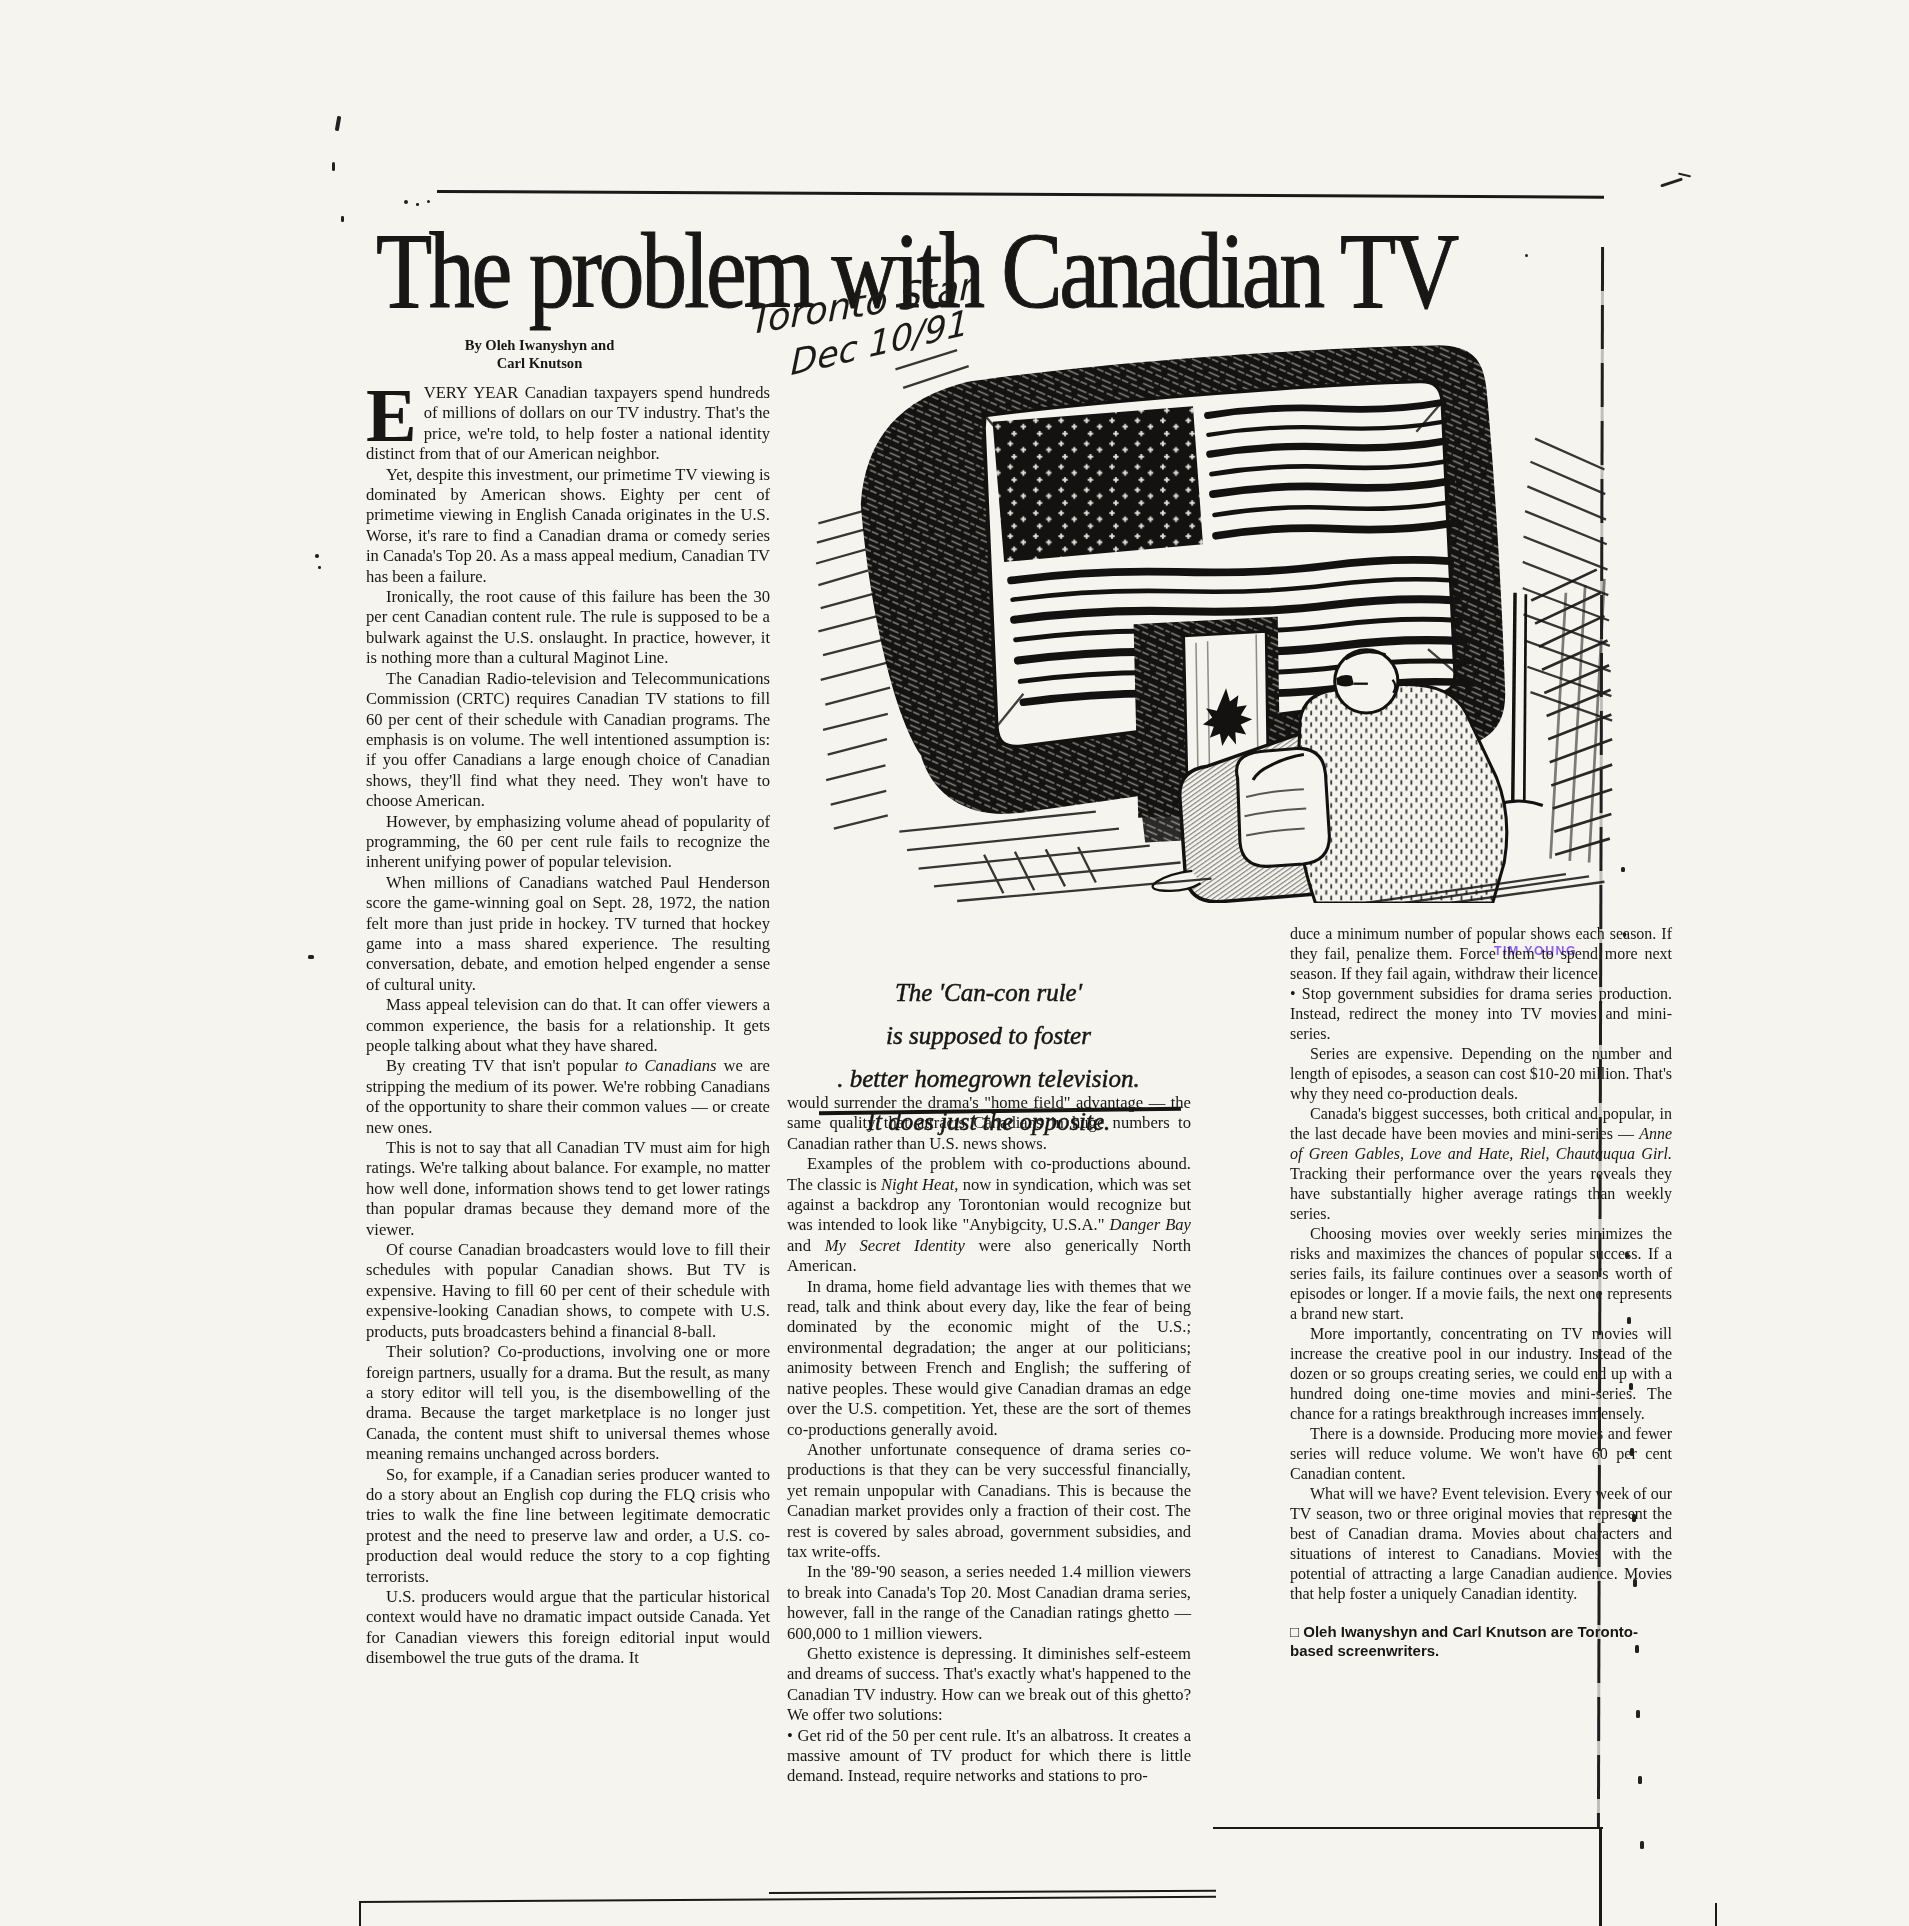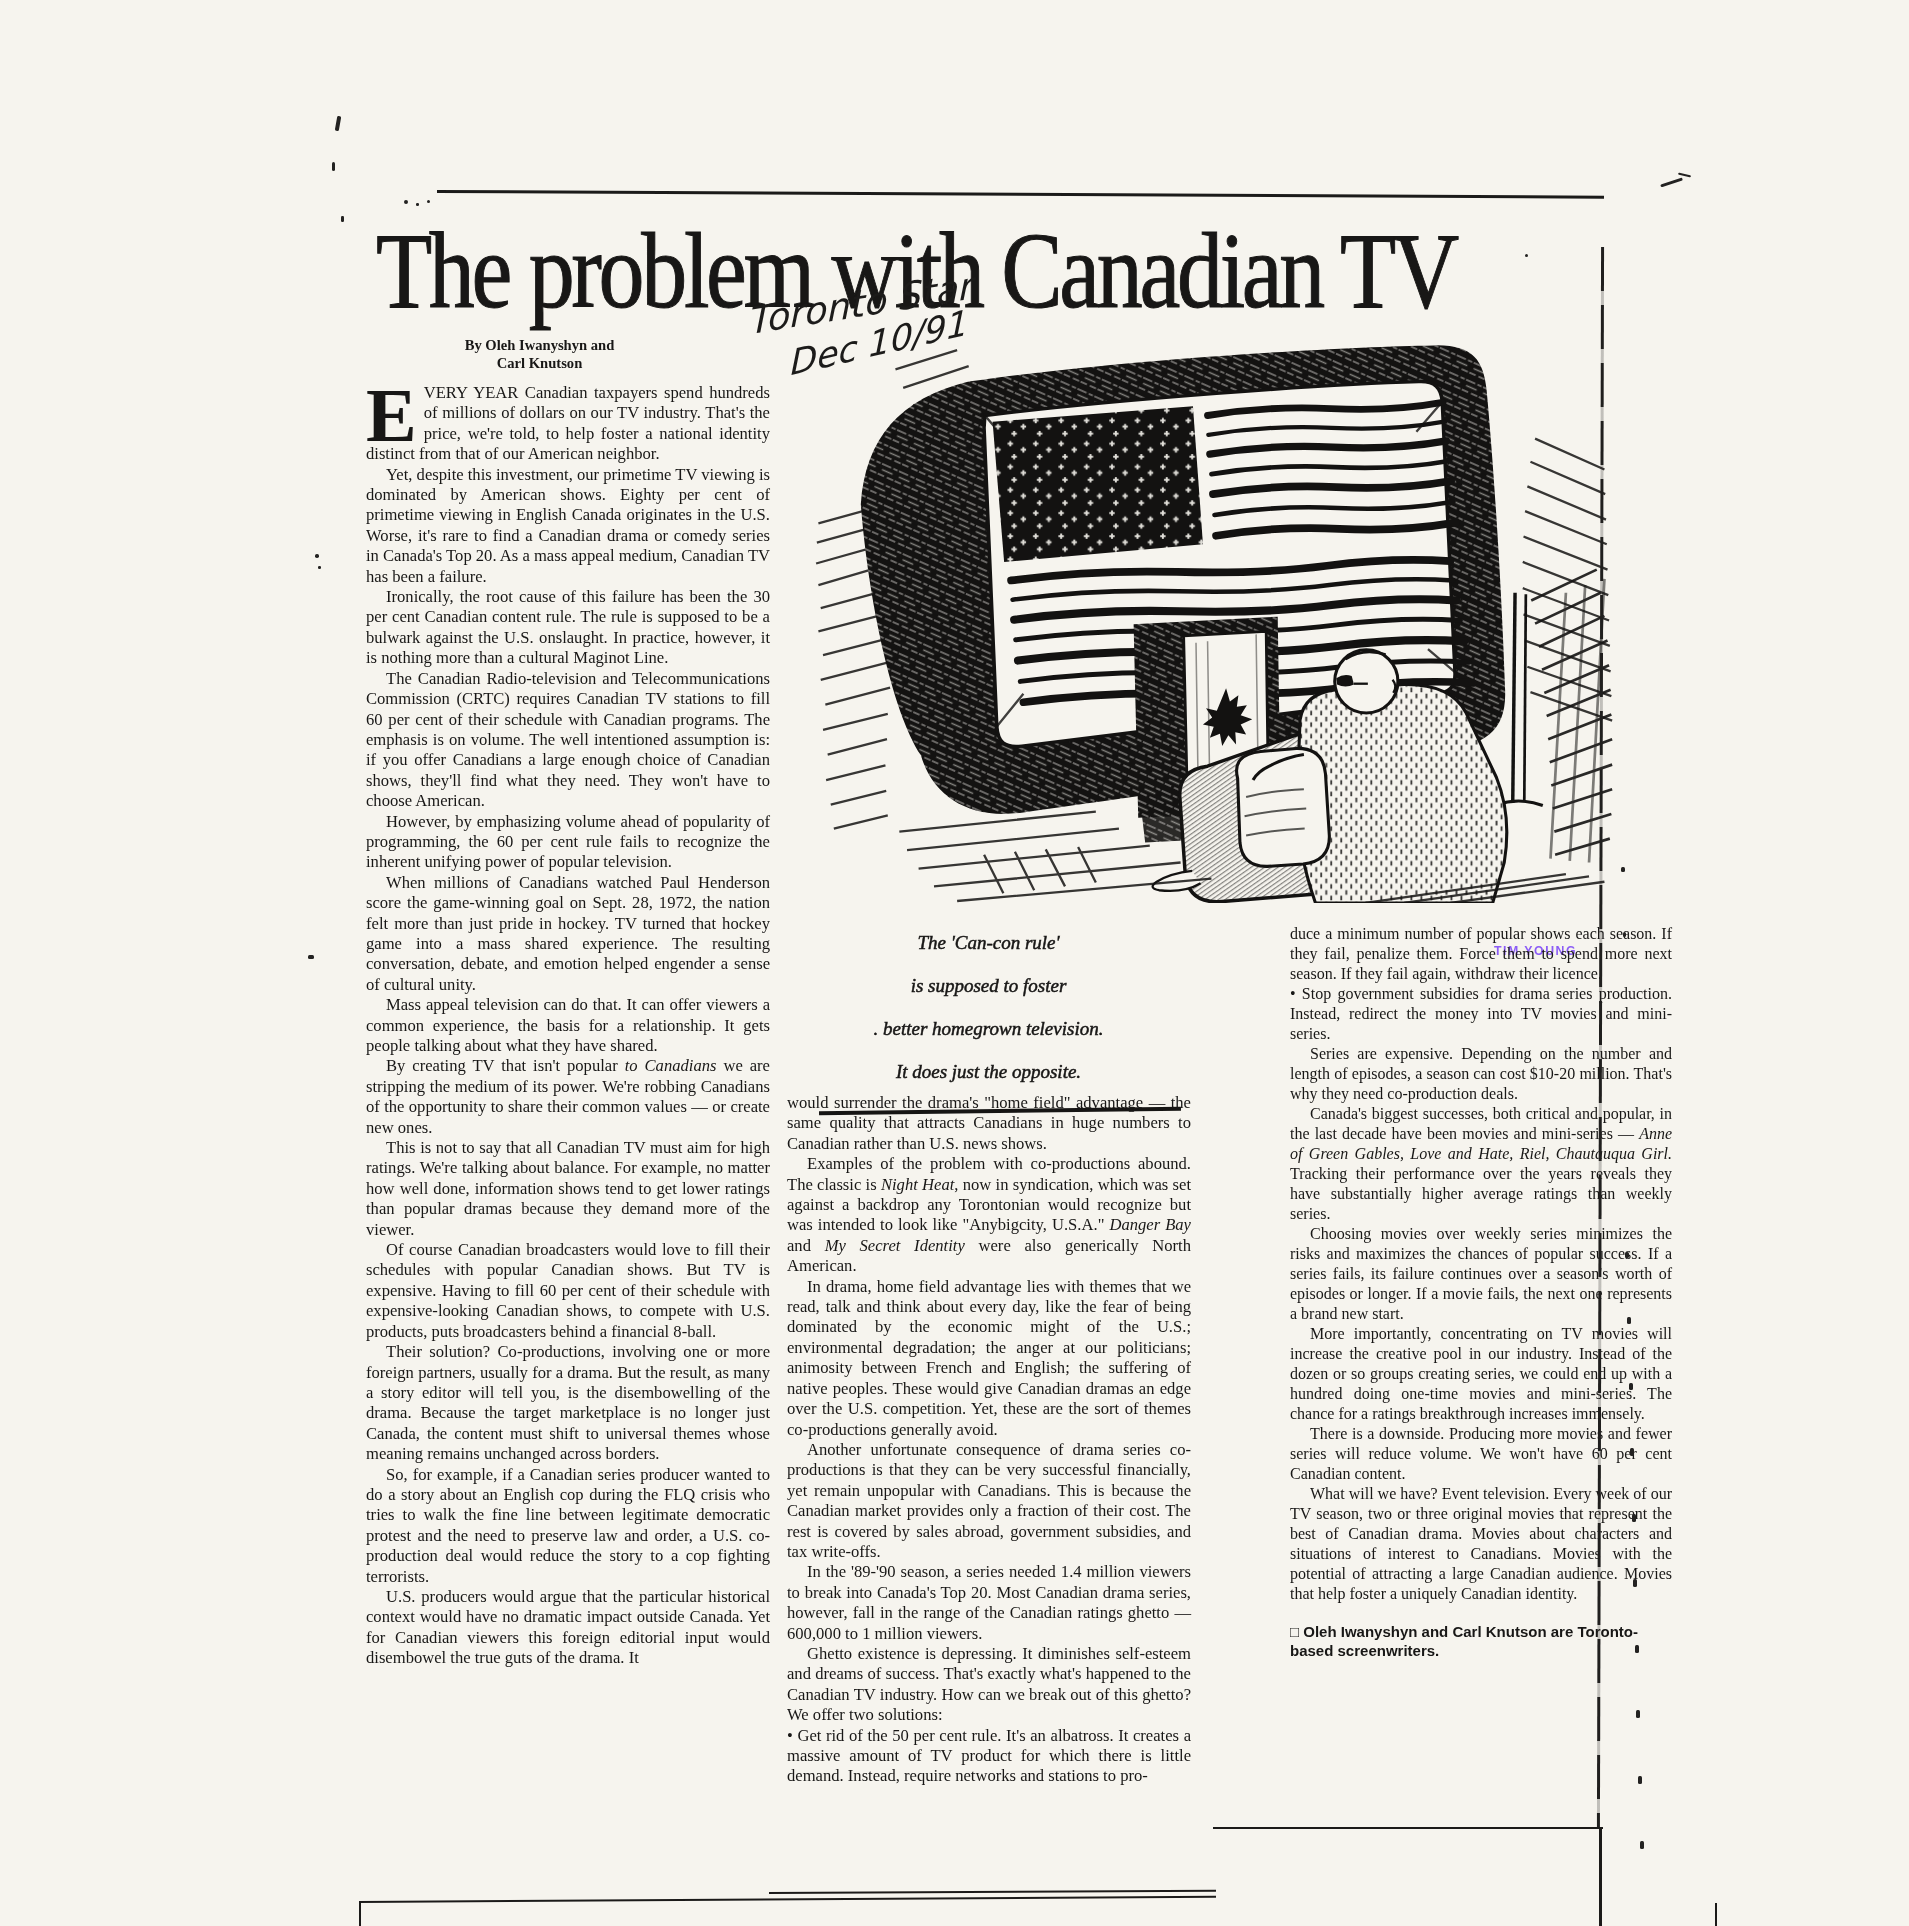--- a/index.html
+++ b/index.html
@@ -30,22 +30,22 @@
   .col1{left:366px;top:383px;width:404px;font-size:16.6px;line-height:20.4px;}
   .col2{left:787px;top:1093px;width:404px;font-size:16.6px;line-height:20.4px;}
   .col3{left:1290px;top:924px;width:382px;font-size:16px;line-height:20px;}
   .it{font-style:italic;}
   .dropcap{float:left;font-size:76px;line-height:58px;padding:3.1px 7px 0 0;
     font-weight:bold;letter-spacing:0;}
   .col p.note{margin-top:17.7px;font-family:"Liberation Sans",sans-serif;
     font-weight:bold;font-size:15px;line-height:19px;text-align:left;}
 
   
-  .pullquote{position:absolute;left:794px;top:921px;width:389px;text-align:center;
-    font-style:italic;font-size:19px;line-height:43px;-webkit-text-stroke:0.5px #181716;}
+  .pullquote{position:absolute;left:794px;top:971px;width:389px;text-align:center;
+    font-style:italic;font-size:25px;line-height:43px;-webkit-text-stroke:0.5px #181716;}
   .pq-rule{position:absolute;left:819px;top:1109px;width:362px;height:3.5px;background:#161514;
     transform:rotate(-.7deg);}
 
   
   .credit{position:absolute;left:1494px;top:944px;font-family:"Liberation Sans",sans-serif;
     font-weight:bold;font-size:12.3px;letter-spacing:1.5px;color:#8b5cf6;}
   .doonesbury{position:absolute;left:390px;top:1924px;font-weight:bold;font-size:40px;
     letter-spacing:0.8px;transform:rotate(-.5deg);}
 
   

